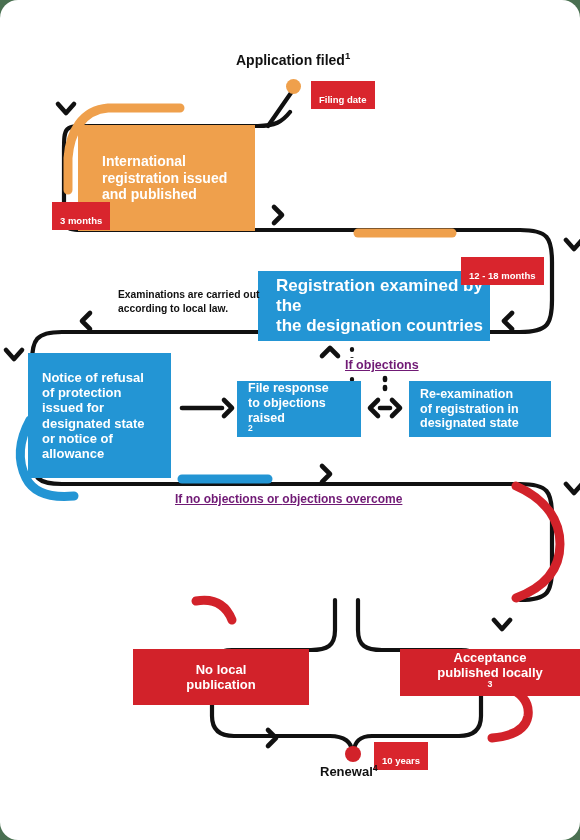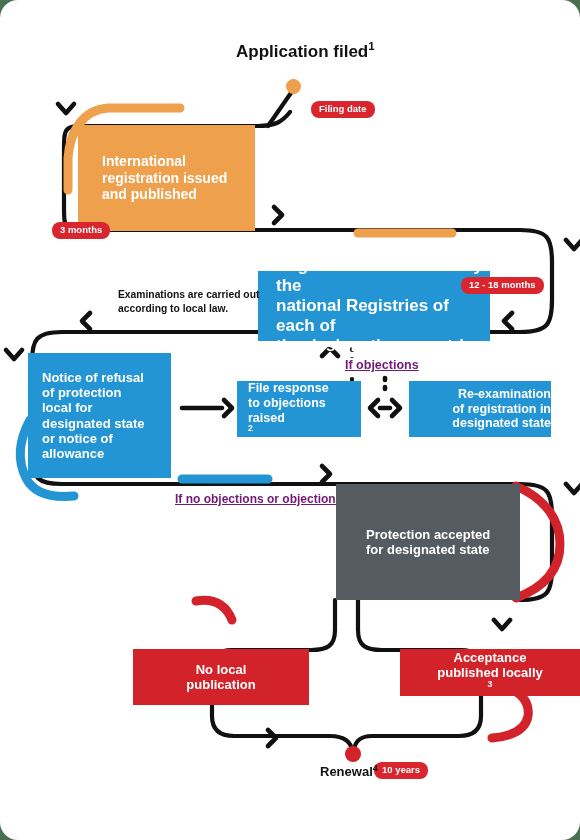--- a/index.html
+++ b/index.html
@@ -11,22 +11,22 @@
   svg.layer{position:absolute;left:0;top:0;width:580px;height:840px;}
   .box{position:absolute;box-sizing:border-box;display:flex;
        align-items:center;justify-content:flex-start;
        color:#ffffff;font-weight:bold;line-height:1.18;}
   .box span{display:block;}
   .orange{background:#efa04c;}
   .blue{background:#2395d4;}
   .gray{background:#565b61;}
   .red{background:#d2222a;}
   .badge{position:absolute;background:#d9252d;color:#fff;
-         border-radius:8px;font-size:9.5px;font-weight:bold;
-         padding:3px 8px 4px 8px;white-space:nowrap;line-height:1;margin-top:20px;}
+         border-radius:0;font-size:9.5px;font-weight:bold;
+         padding:14px 8px 4px 8px;white-space:nowrap;line-height:1;}
   .note{position:absolute;color:#111;font-weight:bold;line-height:1.32;}
   .lbl{position:absolute;color:#701a75;font-weight:bold;line-height:1.22;text-decoration:underline;}
   .ttl{position:absolute;color:#111;font-weight:bold;}
   .dot{position:absolute;border-radius:50%;}
   sup{font-size:0.68em;vertical-align:super;line-height:0;}
 </style>
 </head>
 <body>
 
 <div id="stage">
@@ -89,80 +89,75 @@
         <line x1="182" y1="408" x2="222" y2="408"></line>
         <polyline points="224,400 232,408 224,416"></polyline>
 
         <polyline points="378,400 370,408 378,416"></polyline>
         <line x1="380" y1="408" x2="390" y2="408"></line>
         <polyline points="392,400 400,408 392,416"></polyline>
         <line x1="385" y1="378" x2="385" y2="390" stroke-dasharray="2 7"></line>
       </g>
     </svg>
 
-    <div class="ttl" style="left:236px;top:42px;font-size:17px;">
+    <div class="ttl" style="left:236px;top:52px;font-size:14px;">
       <span>Application filed</span><sup>1</sup>
     </div>
     <div class="dot" style="left:286px;top:79px;width:15px;height:15px;background:#efa04c;"></div>
     <div class="badge" style="left:311px;top:81px;">Filing date</div>
 
     <div class="box orange" style="left:78px;top:125px;width:177px;height:106px;padding-left:24px;font-size:14px;flex-direction:column;align-items:flex-start;justify-content:center;">
       <span>International</span>
       <span>registration issued</span>
       <span>and published</span>
     </div>
     <div class="badge" style="left:52px;top:202px;">3 months</div>
 
 
     <div class="box blue" style="left:258px;top:271px;width:232px;height:70px;padding-left:18px;font-size:17px;flex-direction:column;align-items:flex-start;justify-content:center;">
       <span>Registration examined by the</span>
-      <span>national Registries of each of</span>
       <span>the designation countries</span>
     </div>
     <div class="badge" style="left:461px;top:257px;">12 - 18 months</div>
 
     <div class="note" style="left:118px;top:288px;width:148px;font-size:10.3px;">
       <span>Examinations are carried</span>
       <span>out according to local law.</span>
     </div>
 
     <div class="box blue" style="left:28px;top:353px;width:143px;height:125px;padding-left:14px;font-size:13px;flex-direction:column;align-items:flex-start;justify-content:center;">
       <span>Notice of refusal</span>
       <span>of protection</span>
-      <span>local for</span>
+      <span>issued for</span>
       <span>designated state</span>
       <span>or notice of</span>
       <span>allowance</span>
     </div>
 
     <div class="lbl" style="left:341px;top:358px;font-size:12.5px;background:#fff;padding:0 4px;">
       <span>If objections</span>
     </div>
 
     <div class="box blue" style="left:237px;top:381px;width:124px;height:56px;padding-left:11px;font-size:12.5px;flex-direction:column;align-items:flex-start;justify-content:flex-start;">
       <span>File response</span>
       <span>to objections</span>
       <span><span>raised</span><sup>2</sup></span>
     </div>
 
-    <div class="box blue" style="left:409px;top:381px;width:142px;height:56px;padding-left:11px;font-size:12.5px;flex-direction:column;align-items:flex-end;justify-content:center;">
+    <div class="box blue" style="left:409px;top:381px;width:142px;height:56px;padding-left:11px;font-size:12.5px;flex-direction:column;align-items:flex-start;justify-content:center;">
       <span>Re-examination</span>
       <span>of registration in</span>
       <span>designated state</span>
     </div>
 
     <div class="lbl" style="left:175px;top:492px;font-size:12px;">
       <span>If no objections or</span>
       <span>objections overcome</span>
     </div>
 
-    <div class="box gray" style="left:336px;top:484px;width:184px;height:116px;padding-left:30px;font-size:13px;flex-direction:column;align-items:flex-start;justify-content:center;">
-      <span>Protection accepted</span>
-      <span>for designated state</span>
-    </div>
 
     <div class="box red" style="left:133px;top:649px;width:176px;height:56px;font-size:13px;flex-direction:column;align-items:center;justify-content:center;text-align:center;">
       <span>No local</span>
       <span>publication</span>
     </div>
 
     <div class="box red" style="left:400px;top:649px;width:180px;height:47px;font-size:13px;flex-direction:column;align-items:center;justify-content:center;text-align:center;">
       <span>Acceptance</span>
       <span><span>published locally</span><sup>3</sup></span>
     </div>

